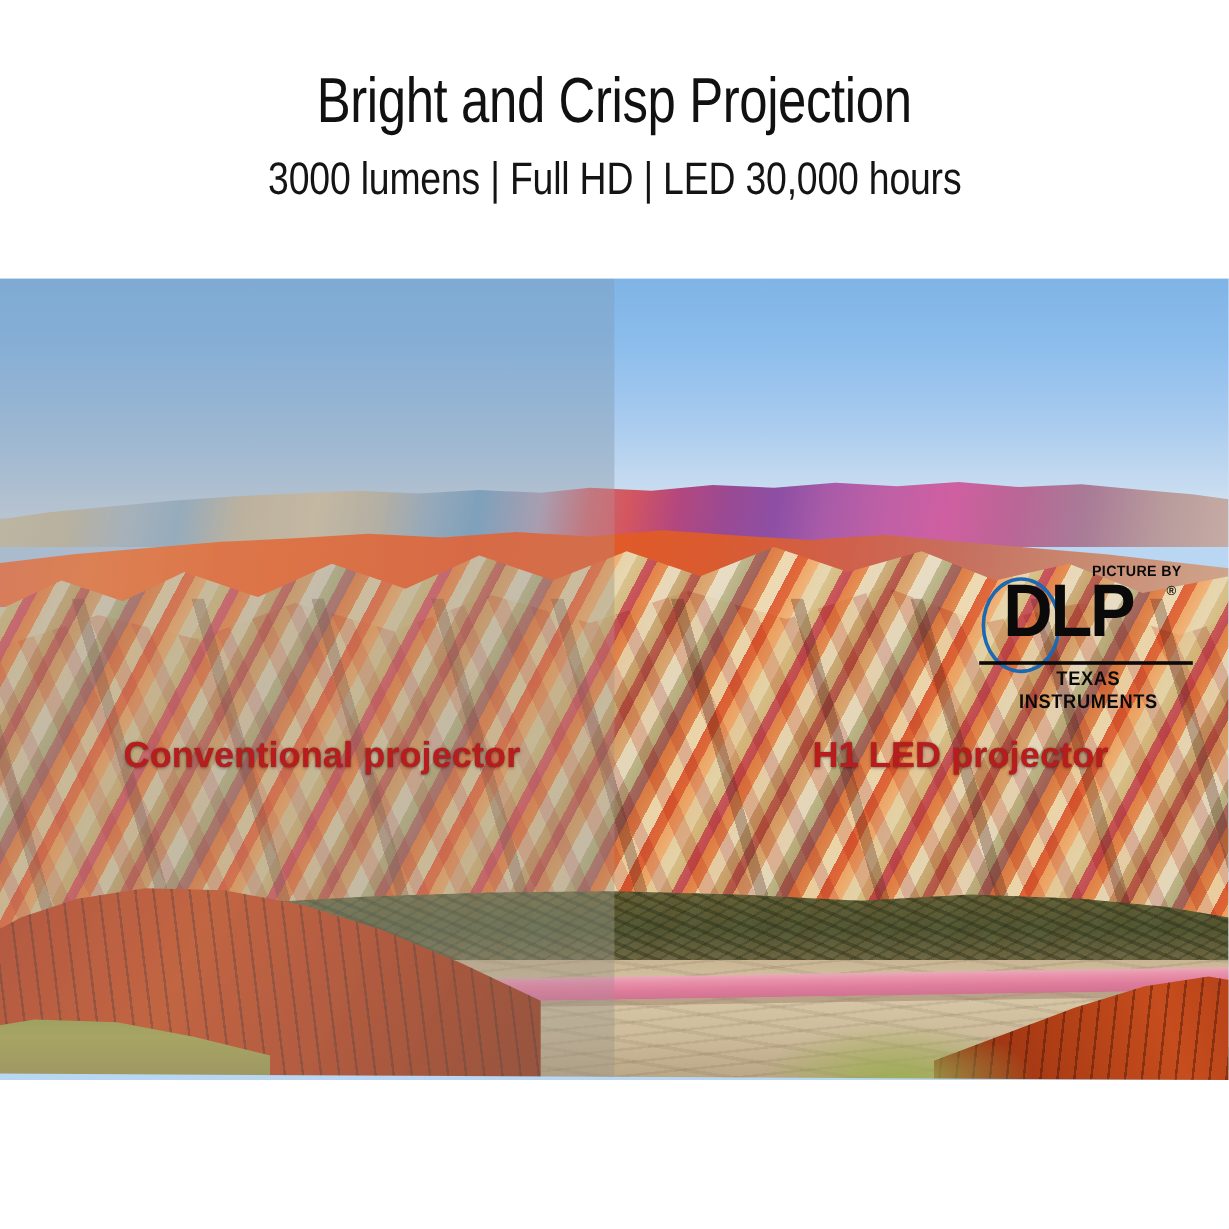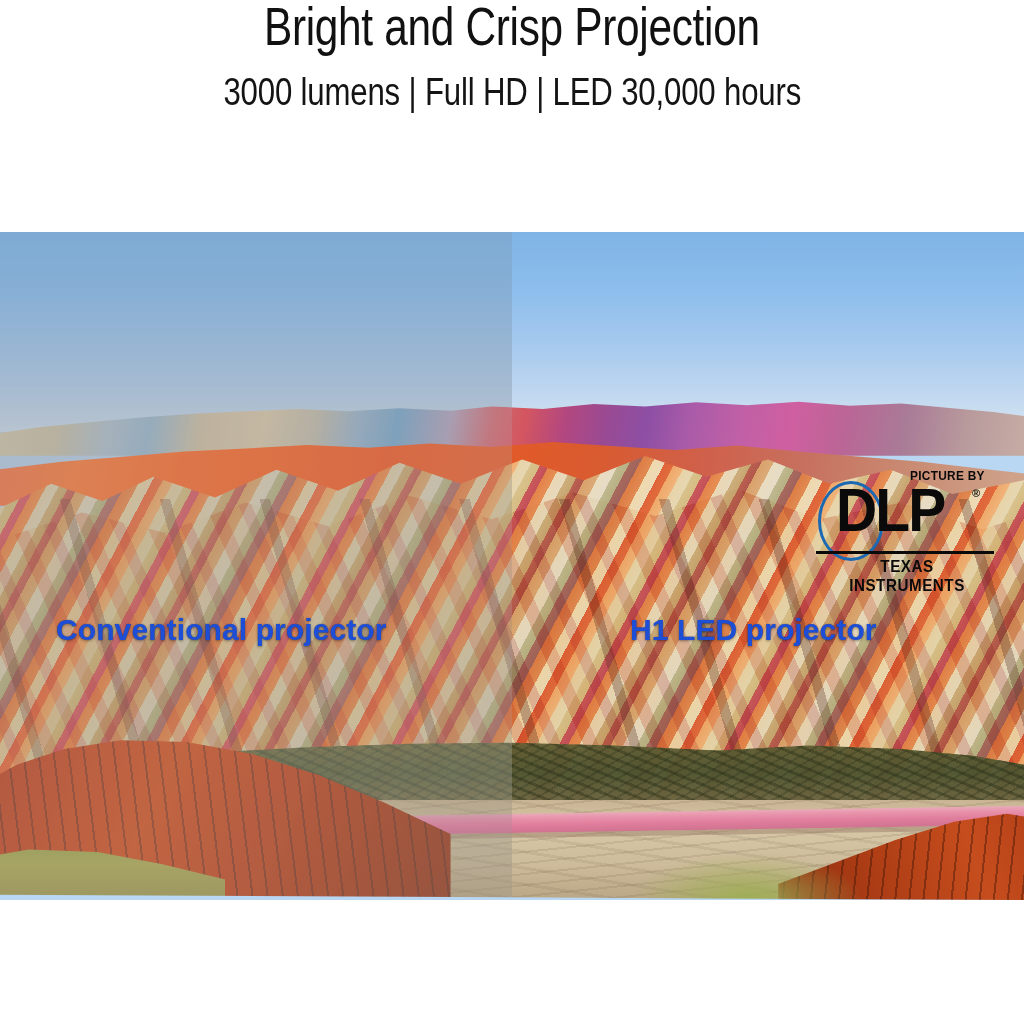--- a/index.html
+++ b/index.html
@@ -7,21 +7,21 @@
   body{
     font-family:"Liberation Sans", sans-serif;
     position:relative; overflow:hidden;
   }
 
   
   #header{
     position:absolute; left:0; top:0; width:1024px; height:232px;
     background:#ffffff;
     display:flex; flex-direction:column; align-items:center;
-    justify-content:flex-start; 
+    justify-content:flex-start; padding-top:58px;
   }
   #headline{
     font-size:53px; font-weight:400; color:#111111;
     letter-spacing:-0.4px; line-height:1.0;
     transform:scaleX(0.80); transform-origin:center;
     white-space:nowrap;
   }
   #subheadline{
     margin-top:20px;
     font-size:38px; font-weight:400; color:#141414;
@@ -220,24 +220,25 @@
     background:rgba(171,176,178,0.30);
     mix-blend-mode:luminosity;
   }
   #dim-left2{
     position:absolute; left:0; top:0; width:50%; height:100%;
     background:rgba(120,126,132,0.20);
   }
 
   
   .caption{
-    position:absolute; color:#1d4ed8; font-weight:700;
+    position:absolute; color:#b91c1c; font-weight:700;
     font-size:30px; letter-spacing:0.1px;
     text-shadow:0 1px 3px rgba(0,0,0,0.40), 0 0 1px rgba(0,0,0,0.35);
     white-space:nowrap;
+    margin-left:47px;
   }
   #caption-left{ left:56px;  top:381px; }
   #caption-right{ left:630px; top:381px;text-align:right; }
 
   
   #dlp-logo{
     position:absolute; left:812px; top:233px; width:186px; height:116px;
   }
   #dlp-circle{
     position:absolute; left:6px; top:16px; width:66px; height:80px;

